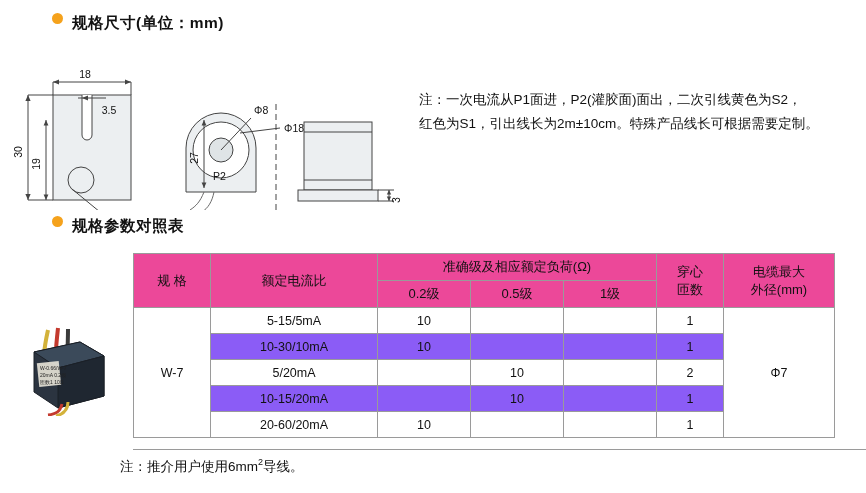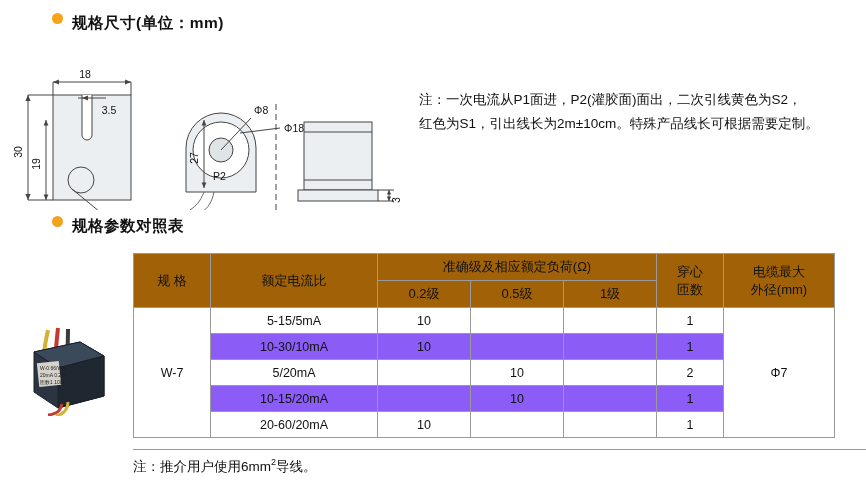--- a/index.html
+++ b/index.html
@@ -71,41 +71,41 @@
     color: #111;
   }
   table.spec td, table.spec th {
     border: 1px solid #9a9a9a;
     text-align: center;
     vertical-align: middle;
     font-weight: normal;
     padding: 0;
   }
   table.spec thead td {
-    background: #a16207;
+    background: #ec4899;
     font-size: 13px;
     height: 26px;
   }
   table.spec tbody td {
     height: 25px;
     background: #ffffff;
   }
   table.spec tbody tr.alt td {
     background: #8b5cf6;
   }
   .col-spec { width: 76px; }
   .col-ratio { width: 166px; }
   .col-cls { width: 92px; }
   .col-turns { width: 66px; }
   .col-dia { width: 110px; }
 
   
   .bottom-note {
     position: absolute;
-    left: 133px;
+    left: 120px;
     top: 457px;
     font-size: 13.5px;
     color: #111;
   }
   .bottom-note sup {
     font-size: 9px;
     vertical-align: super;
   }
   .hr-bottom {
     position: absolute;

